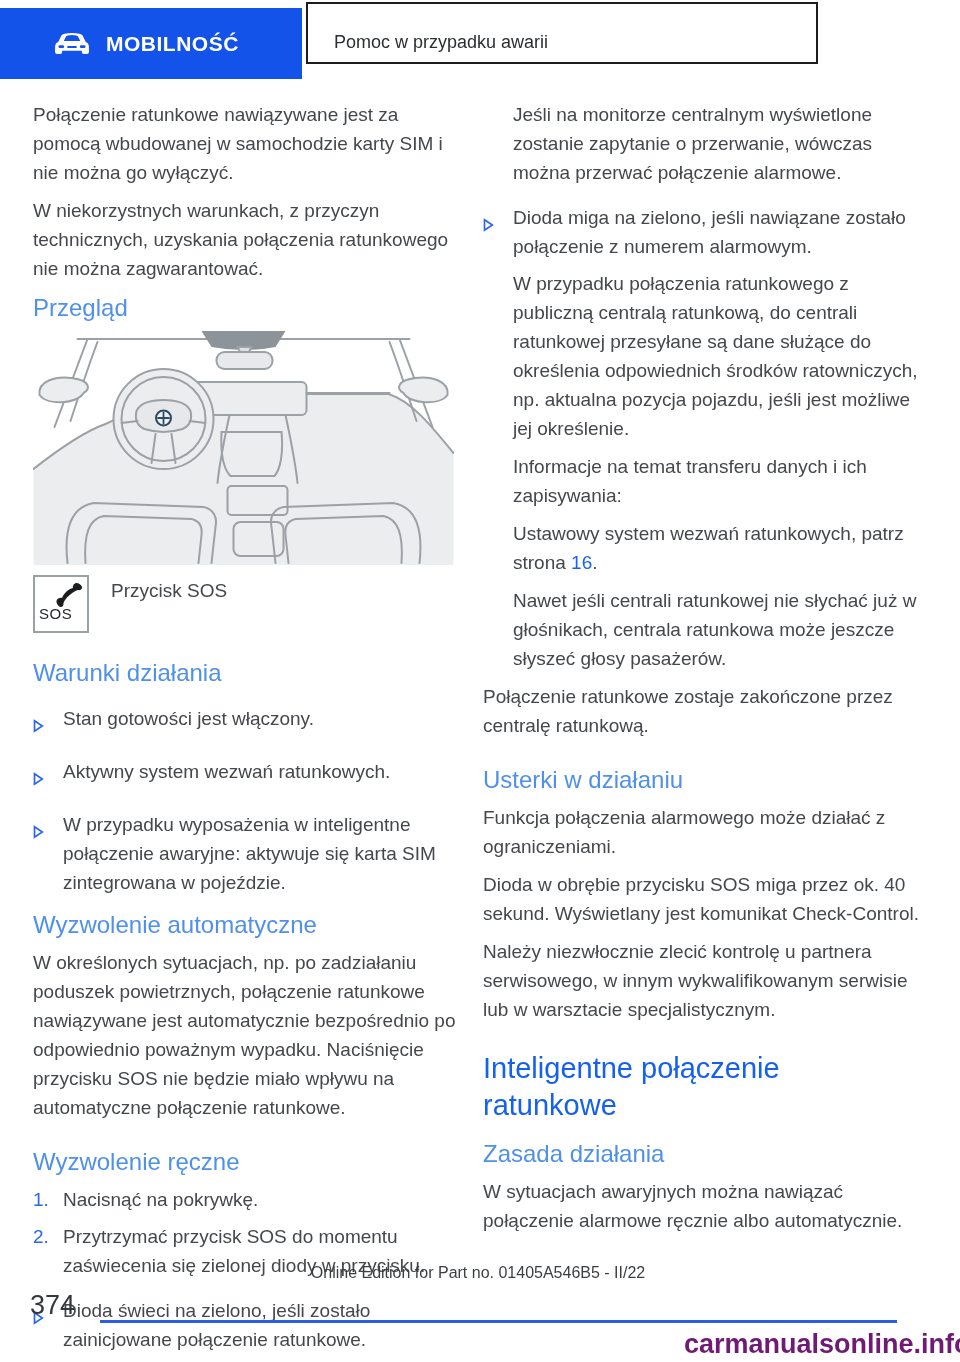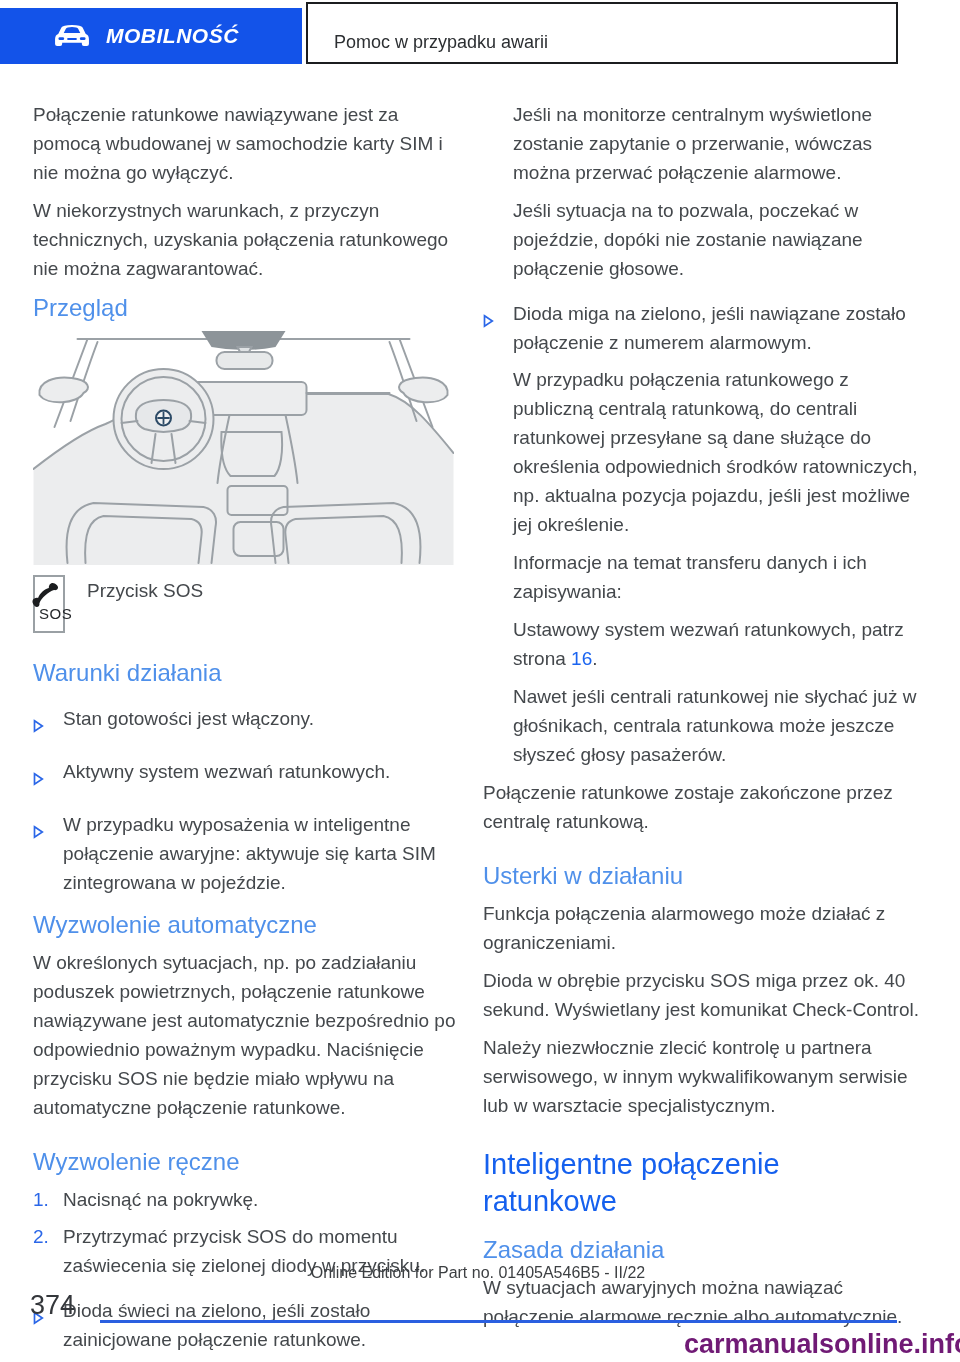--- a/index.html
+++ b/index.html
@@ -1,24 +1,24 @@
 <!DOCTYPE html>
 <html><head>
 <meta charset="utf-8">
 <style>
   html,body{margin:0;padding:0;background:#ffffff;}
   .page{position:relative;width:960px;height:1362px;background:#fff;overflow:hidden;
         font-family:"Liberation Sans",sans-serif;color:#44484c;}
 
   
-  .hdr-blue{position:absolute;left:0;top:8px;width:302px;height:56px;background:#1353e9;
-            display:flex;align-items:center;box-sizing:border-box;padding-left:54px;font-style:italic;}
+  .hdr-blue{position:absolute;left:0;top:8px;width:302px;height:71px;background:#1353e9;
+            display:flex;align-items:center;box-sizing:border-box;padding-left:54px;}
   .hdr-blue .car{flex:none;width:36px;height:28px;margin-right:16px;}
   .hdr-blue .lbl{color:#fff;font-weight:bold;font-size:21px;letter-spacing:.5px;}
-  .hdr-box{position:absolute;left:306px;top:2px;width:592px;height:62px;border:2px solid #1b1d1f;
+  .hdr-box{position:absolute;left:306px;top:2px;width:512px;height:62px;border:2px solid #1b1d1f;
            box-sizing:border-box;background:#fff;}
   .hdr-box .ttl{position:absolute;left:26px;bottom:9px;font-size:18px;color:#2c2f32;}
 
   
   .col{position:absolute;top:96px;width:437px;font-size:19px;line-height:29px;}
   .col-left{left:33px;}
   .col-right{left:483px;}
   p.body{margin:0 0 9px;}
   .indent{padding-left:30px;box-sizing:border-box;}
   h2.sub{color:#4f90ea;font-weight:normal;font-size:24px;line-height:31px;margin:24px 0 8px;}
@@ -34,21 +34,21 @@
   .step{display:flex;margin:0 0 8px;}
   .step .num{flex:none;width:30px;color:#2b67e8;}
   .step .txt{flex:1;}
   .pagelink{color:#1a64f0;}
 
   
   .illu{width:421px;height:234px;margin:4px 0 10px;display:block;}
 
   
   .sos-row{display:flex;margin:0;}
-  .sos-box{flex:none;width:32px;height:58px;border:2px solid #9aa0a4;box-sizing:border-box;
+  .sos-box{flex:none;width:56px;height:58px;border:2px solid #9aa0a4;box-sizing:border-box;
            position:relative;background:#fff;}
   .sos-box .sos-lbl{position:absolute;left:4px;bottom:3px;font-size:15px;color:#26292c;letter-spacing:.5px;}
   .sos-box svg{position:absolute;right:1px;top:3px;}
   .sos-cap{margin-left:22px;padding-top:1px;}
 
   
   .page-num{position:absolute;left:30px;top:1290px;font-size:27px;color:#34373b;}
   .footer-rule{position:absolute;left:100px;top:1320px;width:797px;height:3px;background:#2a5fe0;}
   .edition{position:absolute;left:98px;top:1264px;width:760px;text-align:center;
            font-size:16px;color:#3c3f42;}
@@ -182,21 +182,20 @@
         <svg width="11" height="14" viewBox="0 0 11 14">
             <path d="M1.5,1.8 L9.3,7 L1.5,12.2 Z" fill="none" stroke="#2b67e8" stroke-width="1.7"></path>
           </svg>
       </span>
       <span class="txt">Dioda świeci na zielono, jeśli zostało zainicjowane połączenie ratunkowe.</span>
     </div>
   </div>
 
   <div class="col col-right">
     <p class="body indent" style="margin-top:4px">Jeśli na monitorze centralnym wyświetlone zostanie zapytanie o przerwanie, wówczas można przerwać połączenie alarmowe.</p>
-    <p class="body indent">Jeśli sytuacja na to pozwala, poczekać w pojeździe, dopóki nie zostanie nawiązane połączenie głosowe.</p>
 
     <div class="bullet">
       <span class="mk">
         <svg width="11" height="14" viewBox="0 0 11 14">
             <path d="M1.5,1.8 L9.3,7 L1.5,12.2 Z" fill="none" stroke="#2b67e8" stroke-width="1.7"></path>
           </svg>
       </span>
       <span class="txt">Dioda miga na zielono, jeśli nawiązane zostało połączenie z numerem alarmowym.</span>
     </div>
 

